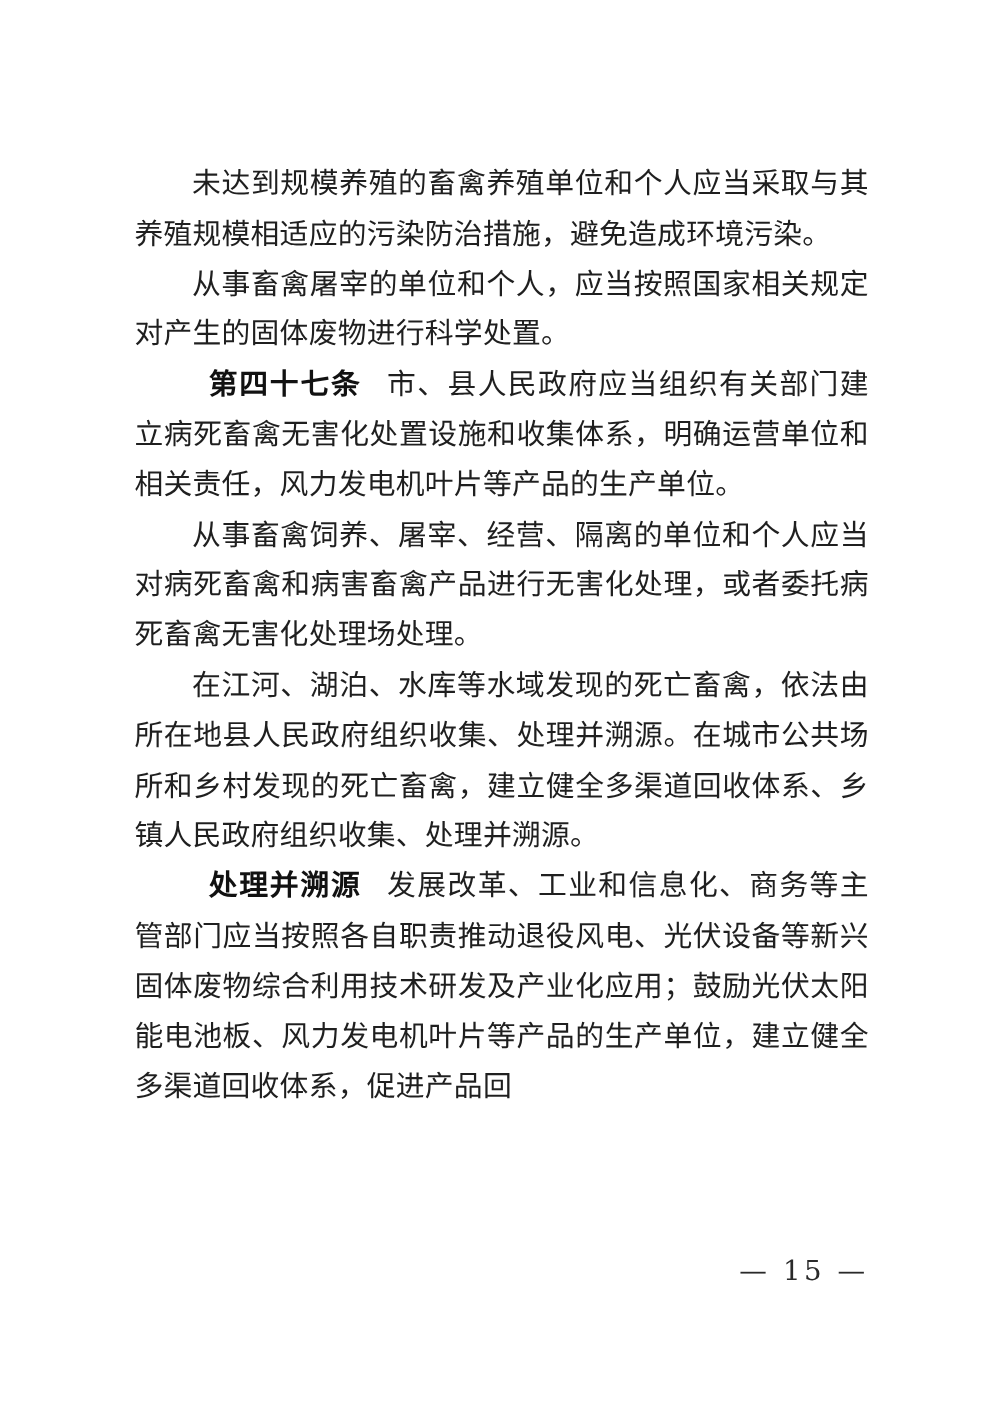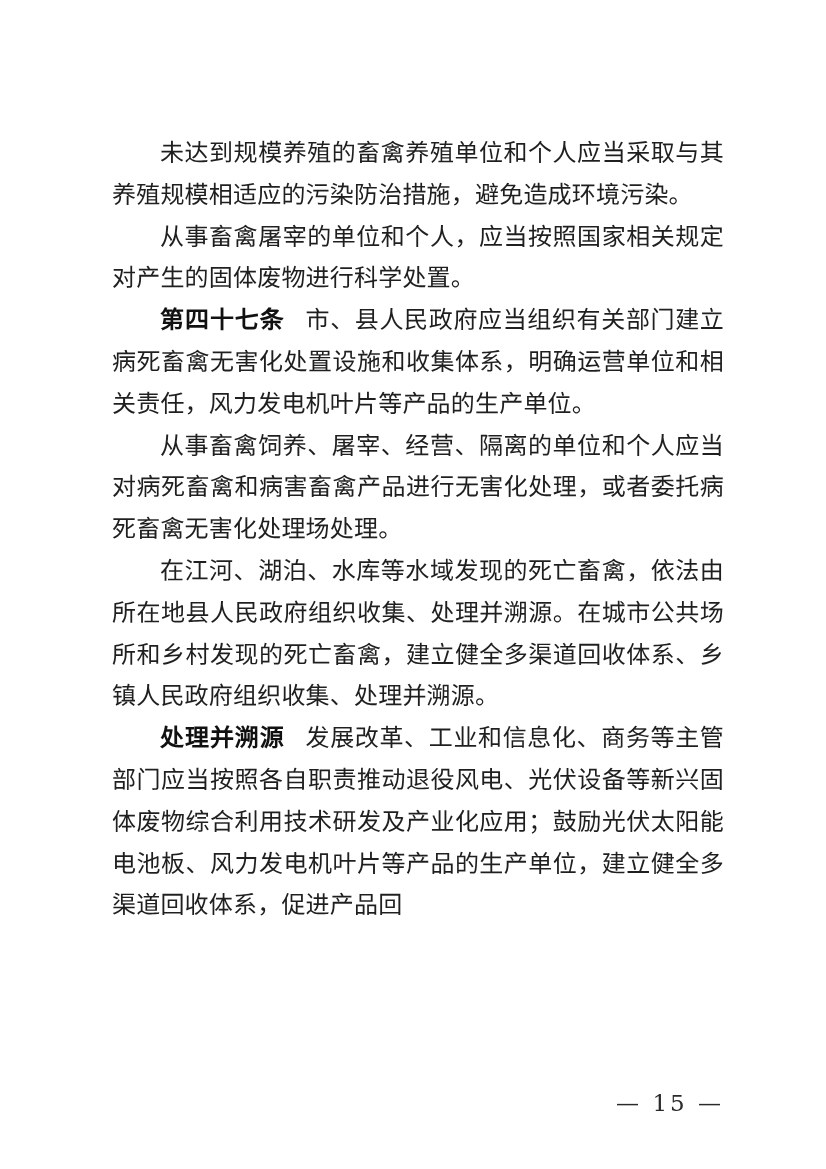--- a/index.html
+++ b/index.html
@@ -50,31 +50,32 @@
 
   .para.indent {
     text-indent: 2em;
   }
 
   .art-label {
     font-family: "DejaVu Sans", "Liberation Sans", sans-serif;
     font-weight: 700;
     letter-spacing: 0.5px;
     color: #111111;
+    margin-left: 14px;
   }
 
   .gap {
     display: inline-block;
     width: 0.85em;
   }
 
   .footer {
     position: absolute;
     left: 112px;
-    top: 1088px;
+    top: 1045px;
     width: 612px;
     text-align: right;
     font-family: "DejaVu Serif", "Liberation Serif", serif;
     font-size: 23px;
     line-height: 30px;
     color: #2a2a2a;
     letter-spacing: 3px;
   }
 </style>
 </head>

